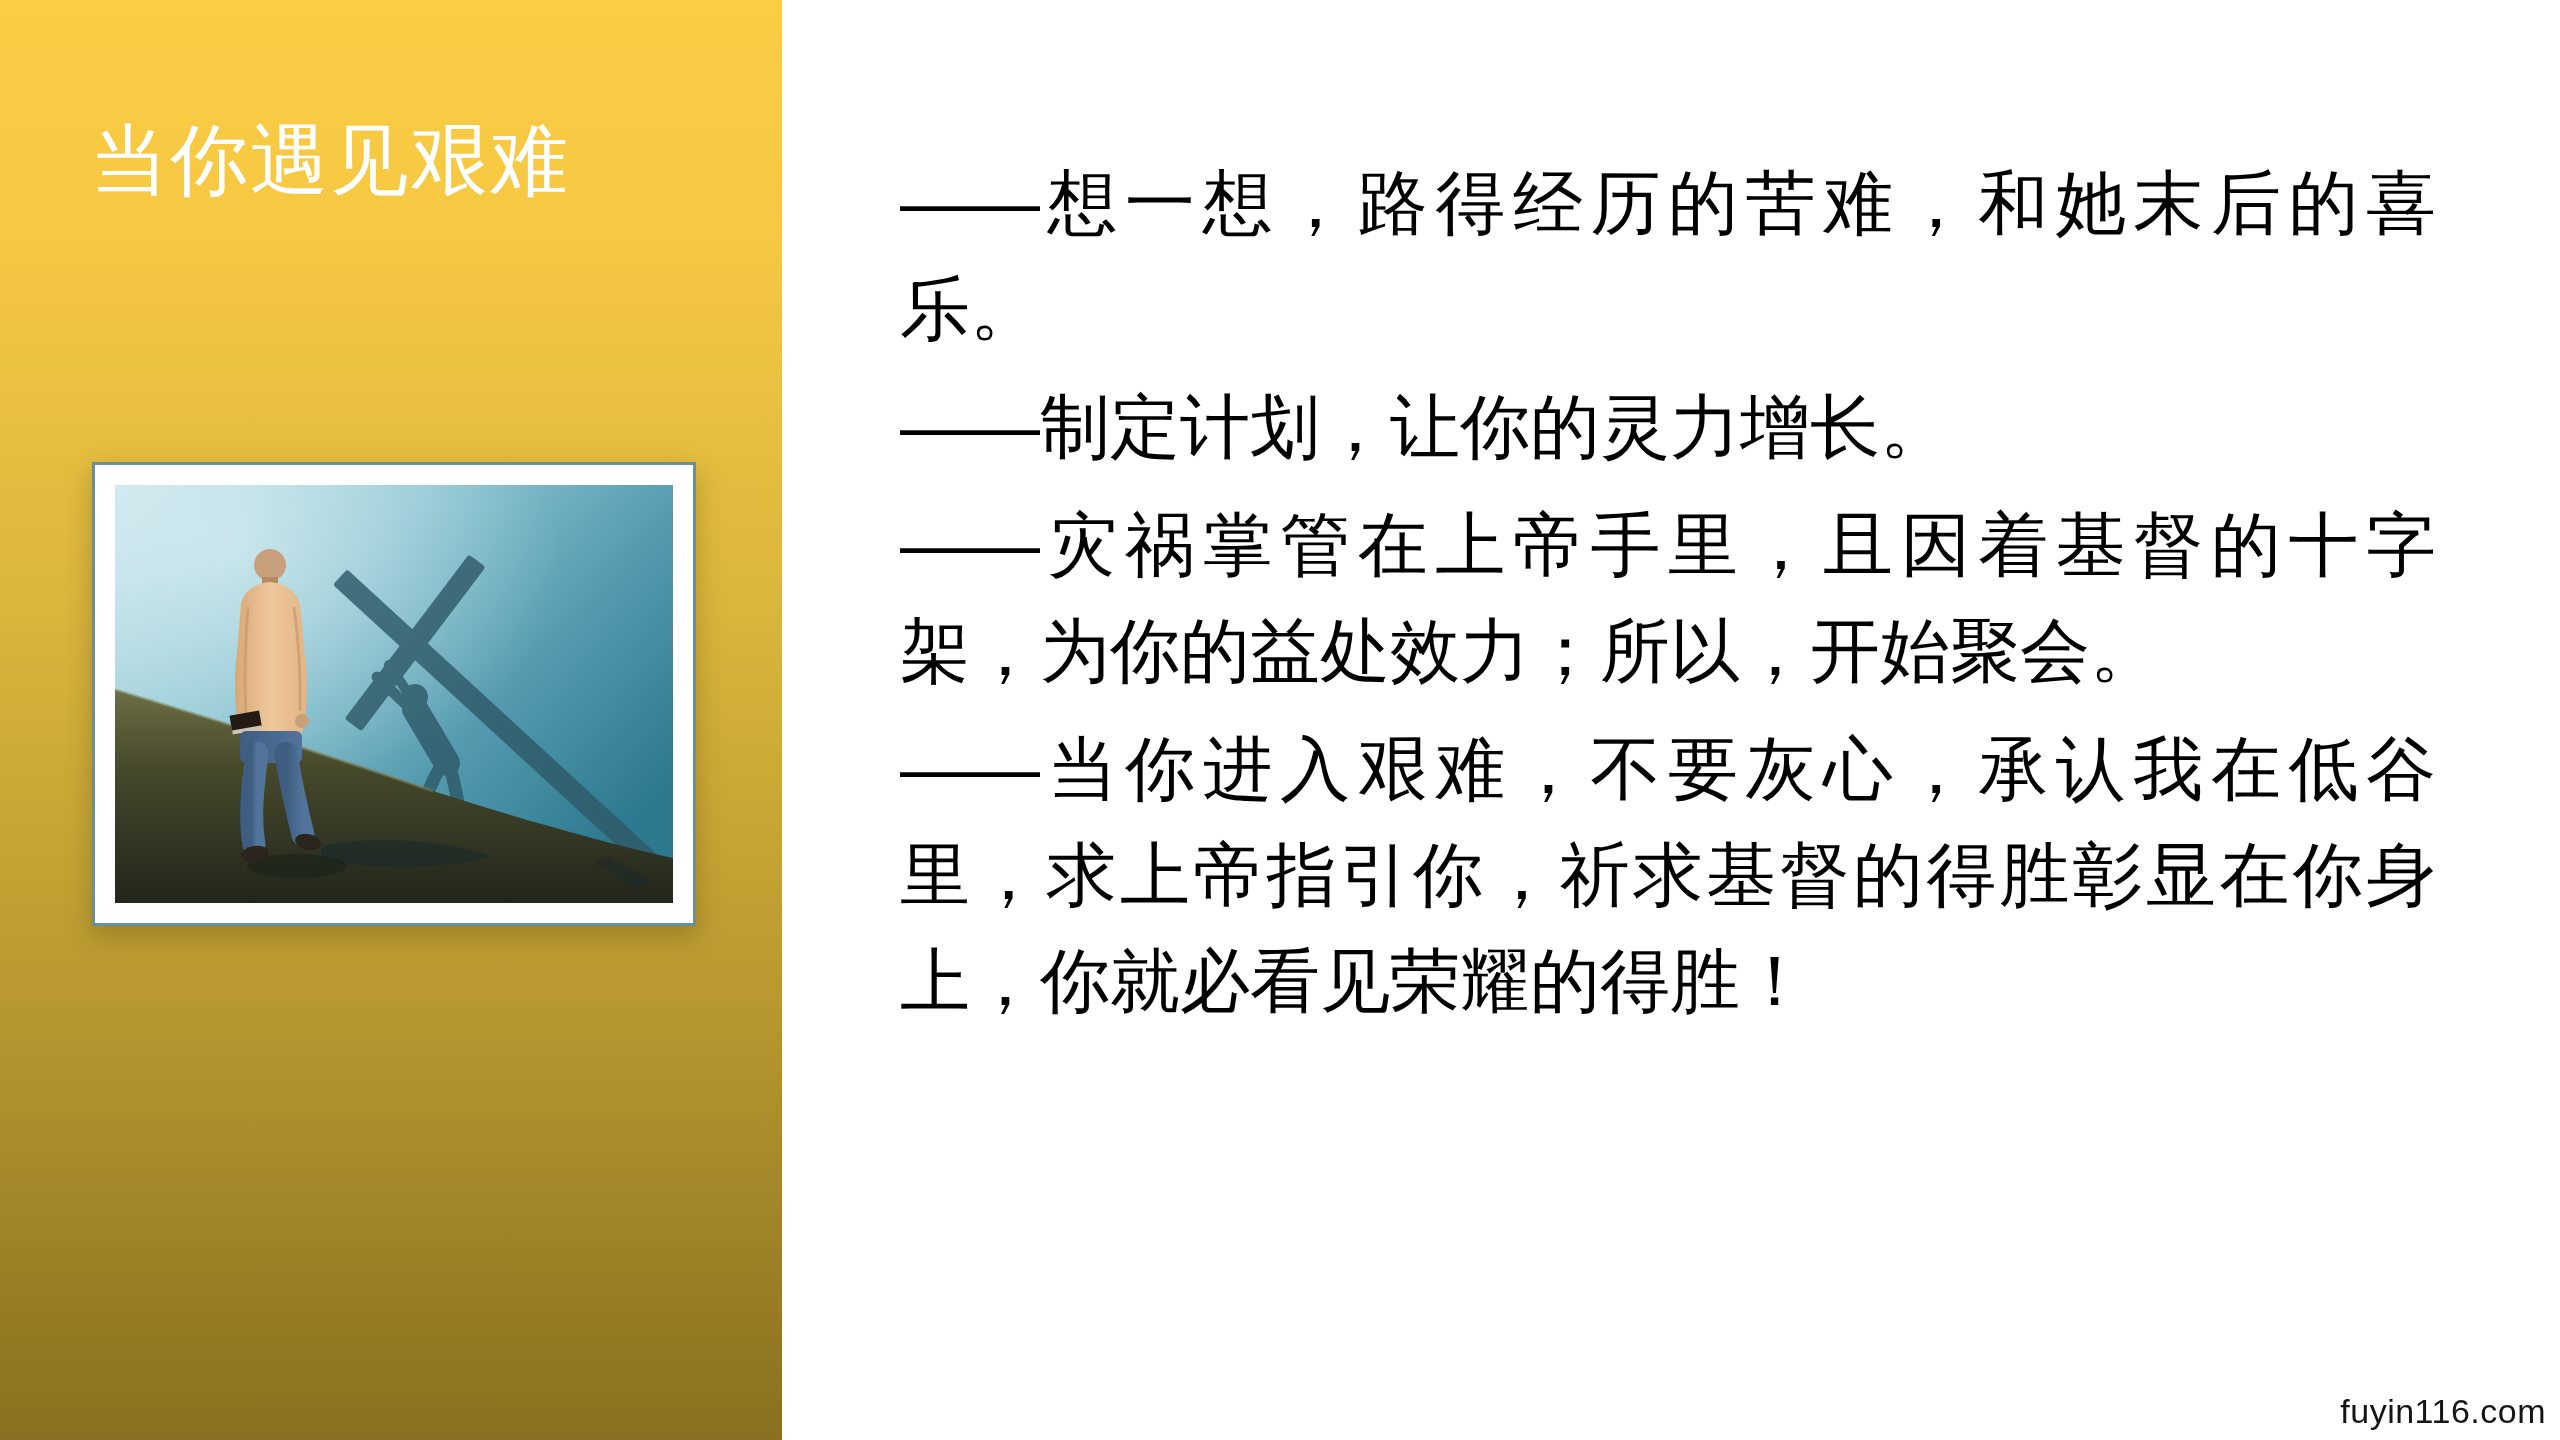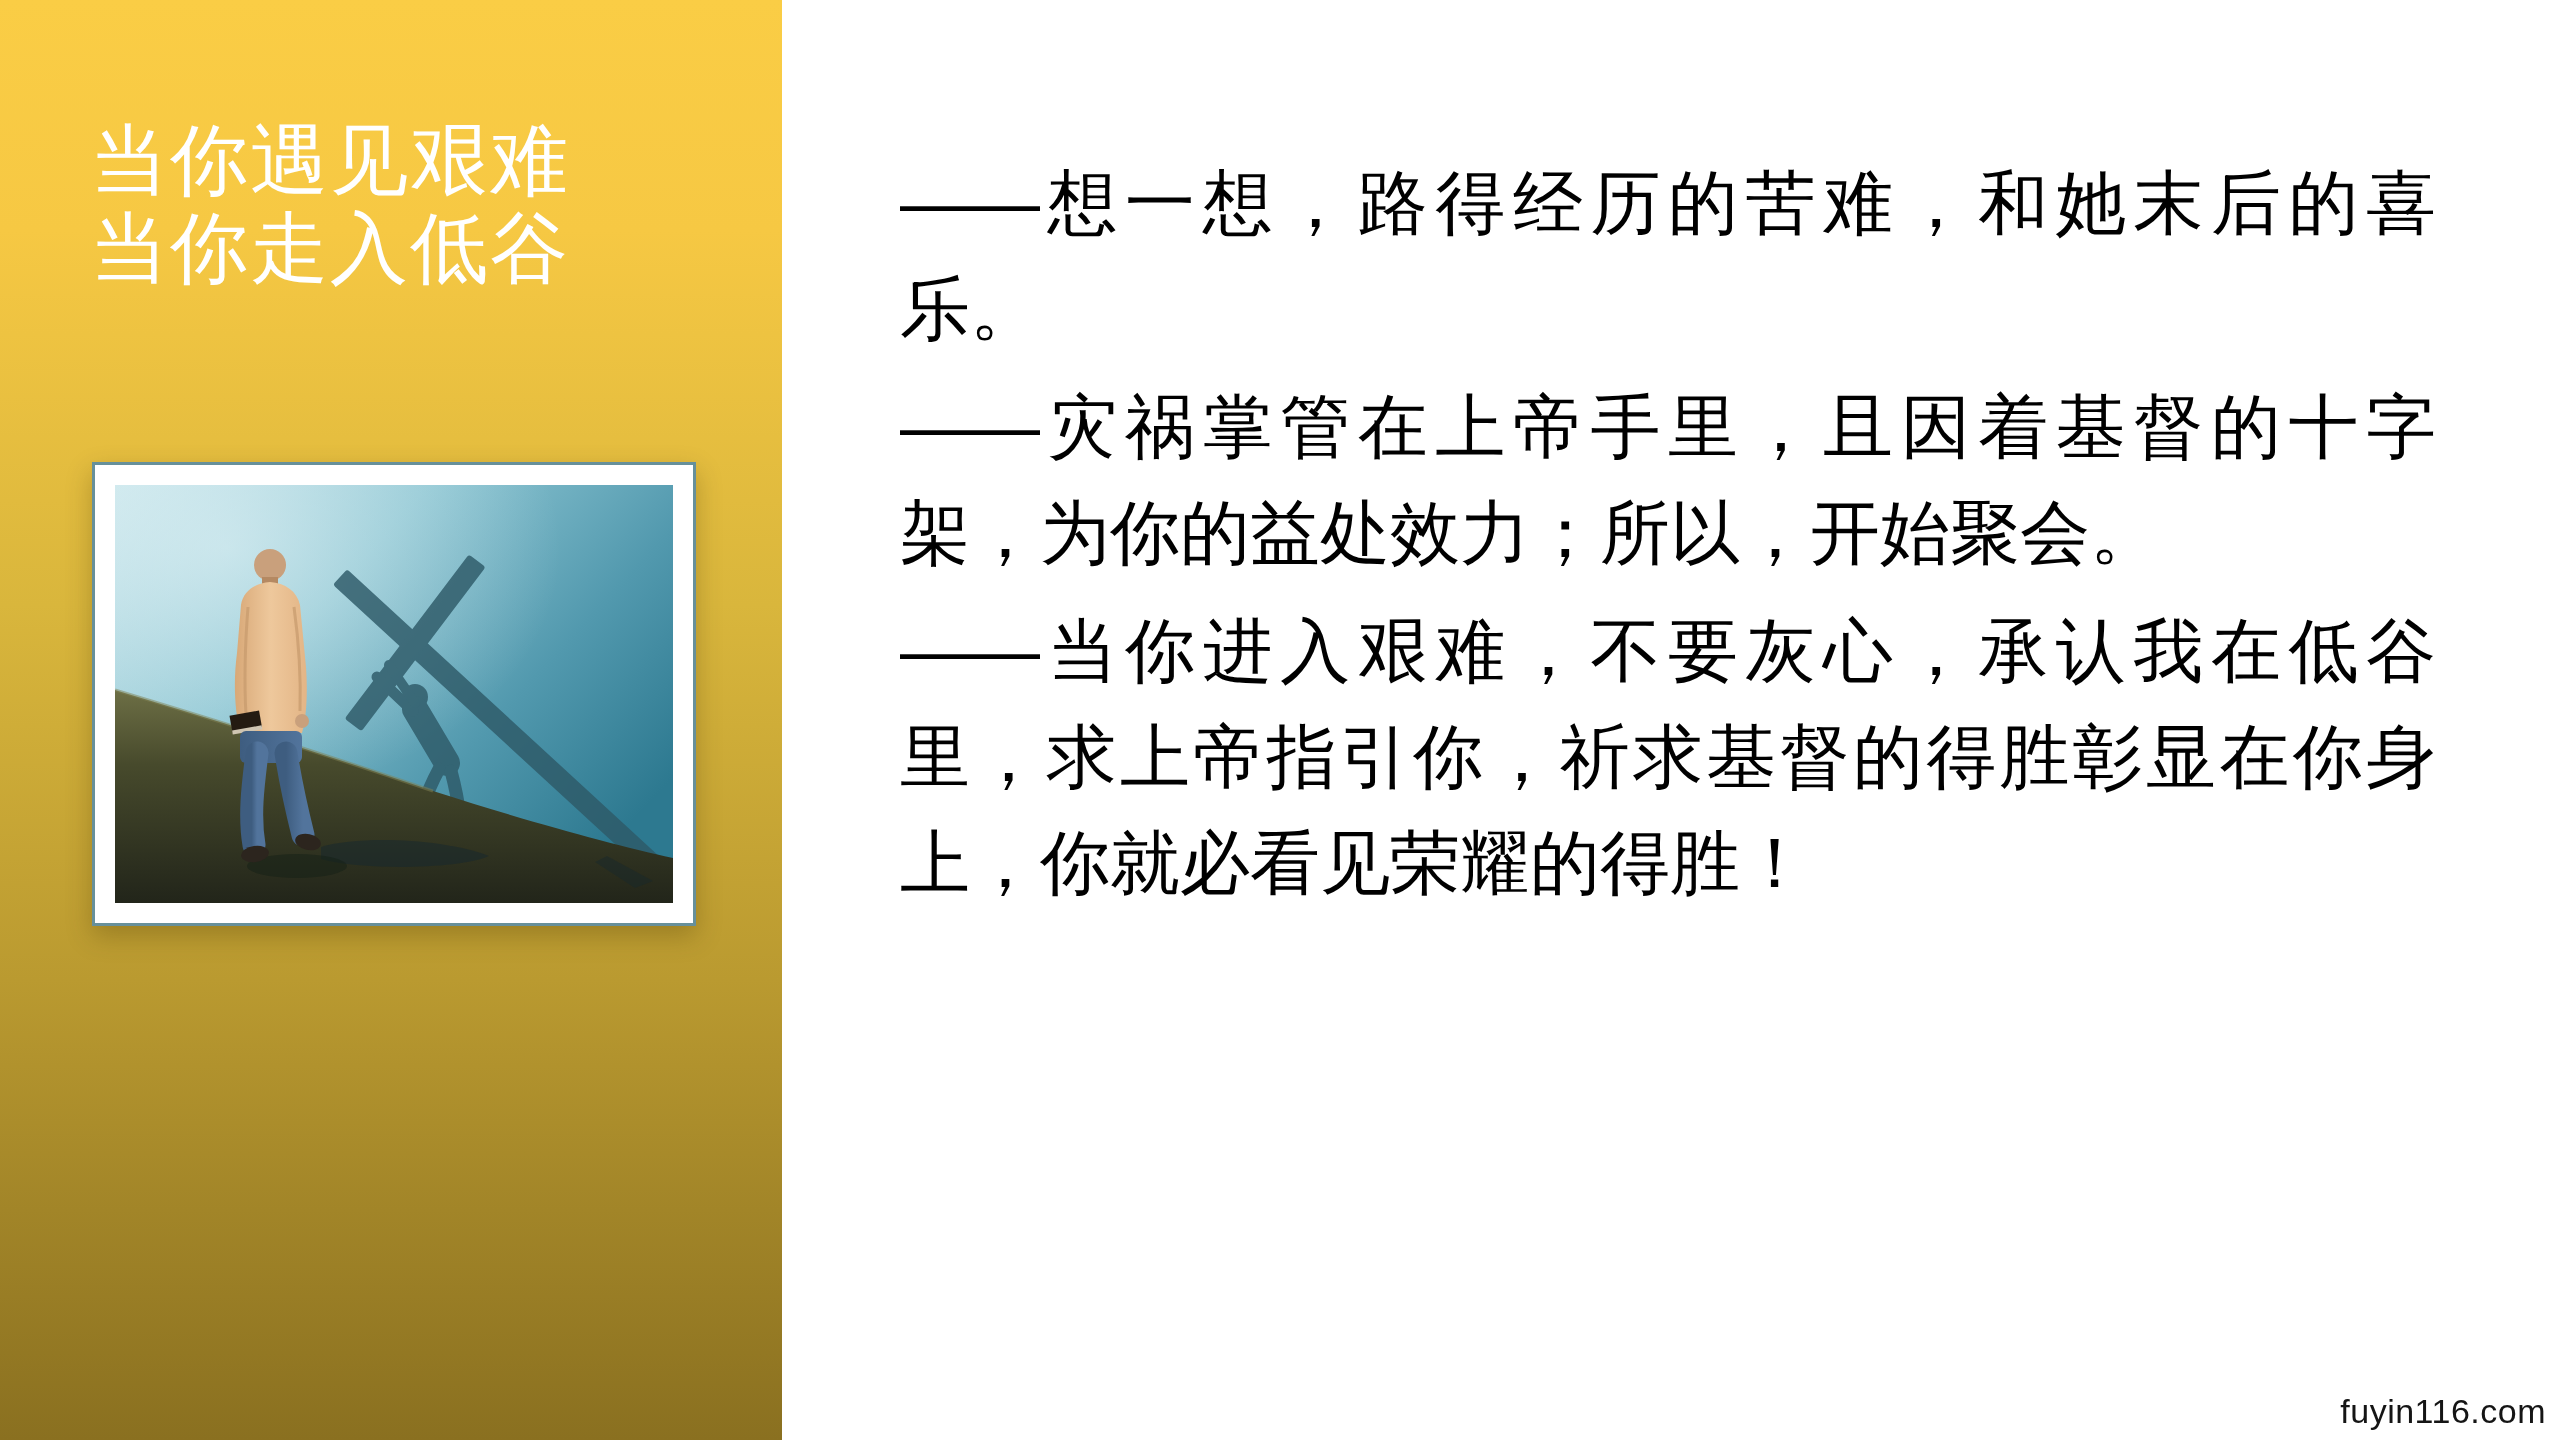--- a/index.html
+++ b/index.html
@@ -55,21 +55,20 @@
   }
 </style>
 </head>
 <body>
 
 <div class="slide">
 
   <div class="band">
     <h1 class="title">
       <span>当你遇见艰难</span>
-      <span>当你走入低谷</span>
     </h1>
 
     <div class="photo-frame">
       <svg viewBox="0 0 558 418" preserveAspectRatio="none" xmlns="http://www.w3.org/2000/svg">
         <defs>
           <linearGradient id="wallG" x1="0" y1="0" x2="1" y2="0.7">
             <stop offset="0" stop-color="#c6e4ea"></stop>
             <stop offset="0.38" stop-color="#8cc5d2"></stop>
             <stop offset="0.72" stop-color="#5299ae"></stop>
             <stop offset="1" stop-color="#2d7990"></stop>
@@ -140,18 +139,19 @@
           </g>
           <ellipse cx="140" cy="369" rx="14" ry="8" fill="#2c251e" transform="rotate(-8 140 369)"></ellipse>
           <ellipse cx="193" cy="357" rx="13" ry="8" fill="#2c251e" transform="rotate(12 193 357)"></ellipse>
         </g>
       </svg>
     </div>
   </div>
 
   <div class="content">
     <p>——想一想，路得经历的苦难，和她末后的喜乐。</p>
+    <p>——制定计划，让你的灵力增长。</p>
     <p>——灾祸掌管在上帝手里，且因着基督的十字架，为你的益处效力；所以，开始聚会。</p>
     <p>——当你进入艰难，不要灰心，承认我在低谷里，求上帝指引你，祈求基督的得胜彰显在你身上，你就必看见荣耀的得胜！</p>
   </div>
 
   <div class="watermark">fuyin116.com</div>
 </div>
 
 </body></html>

